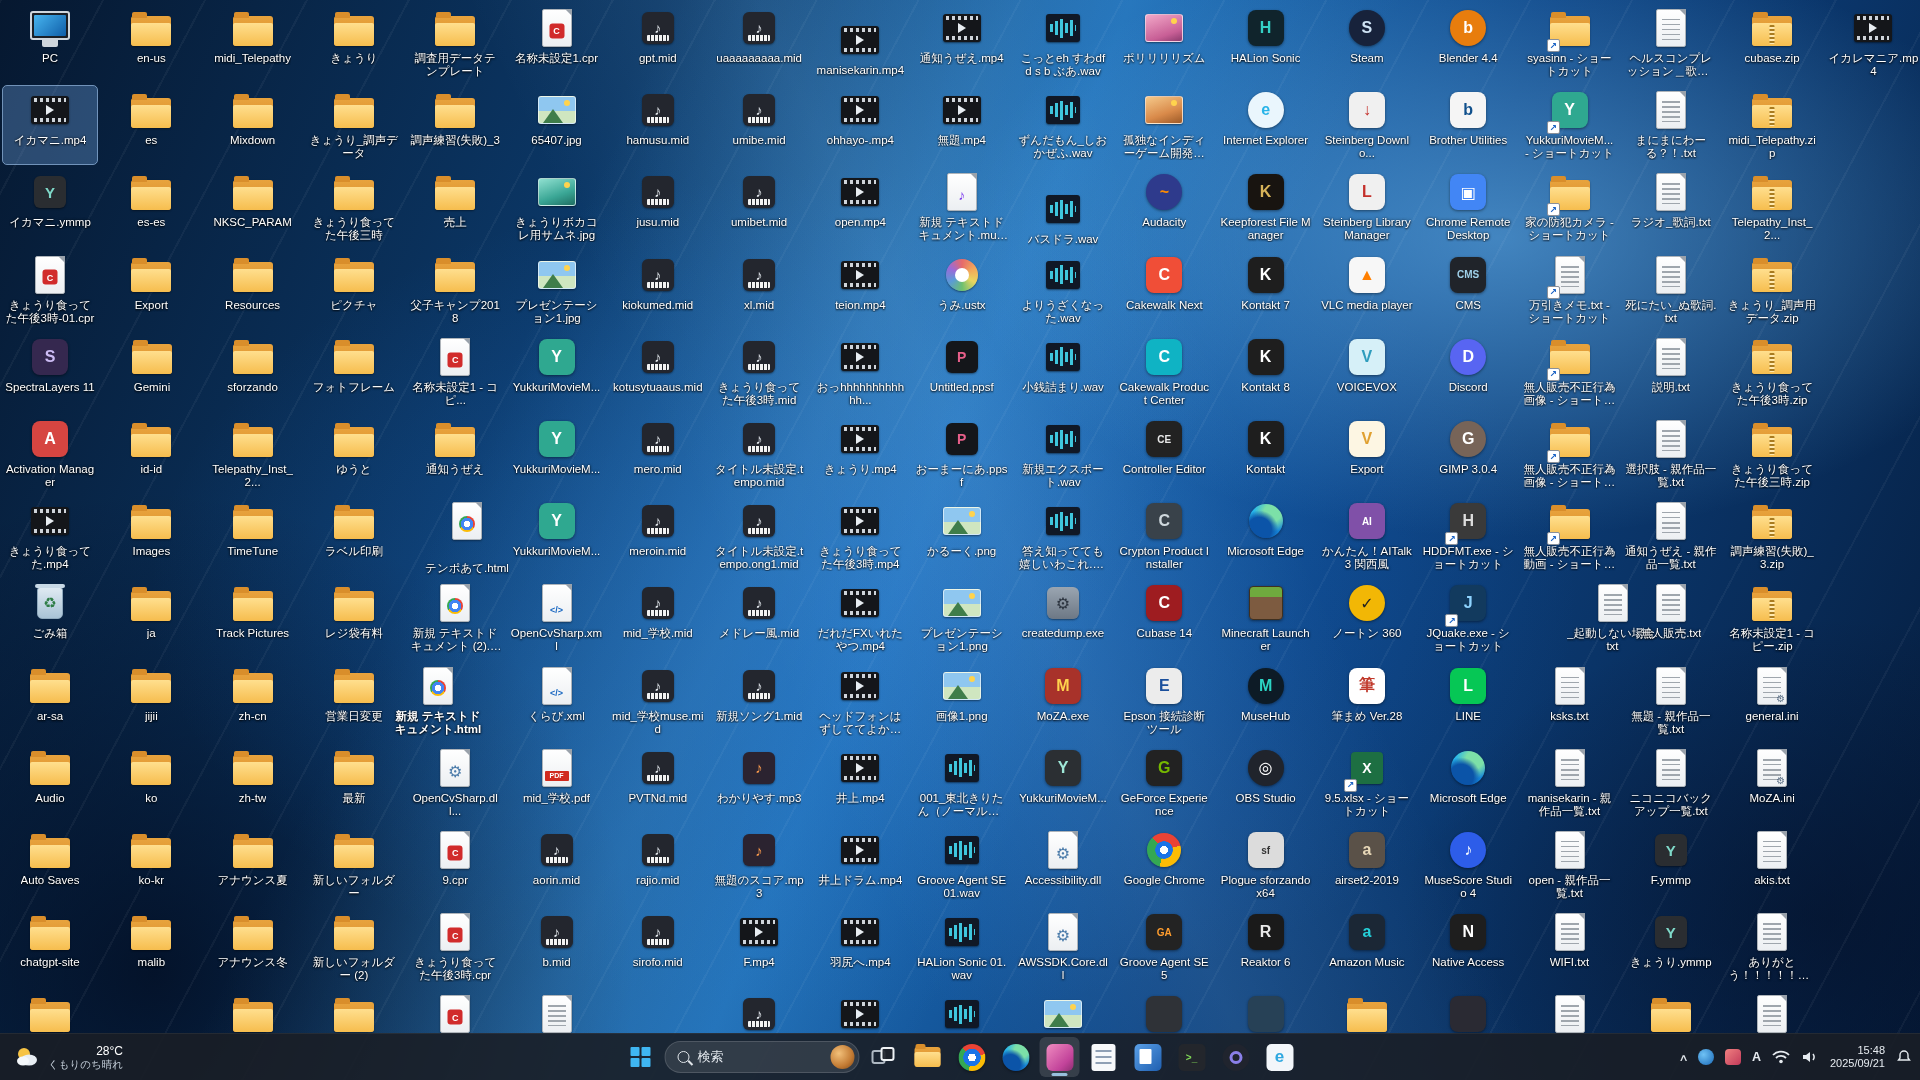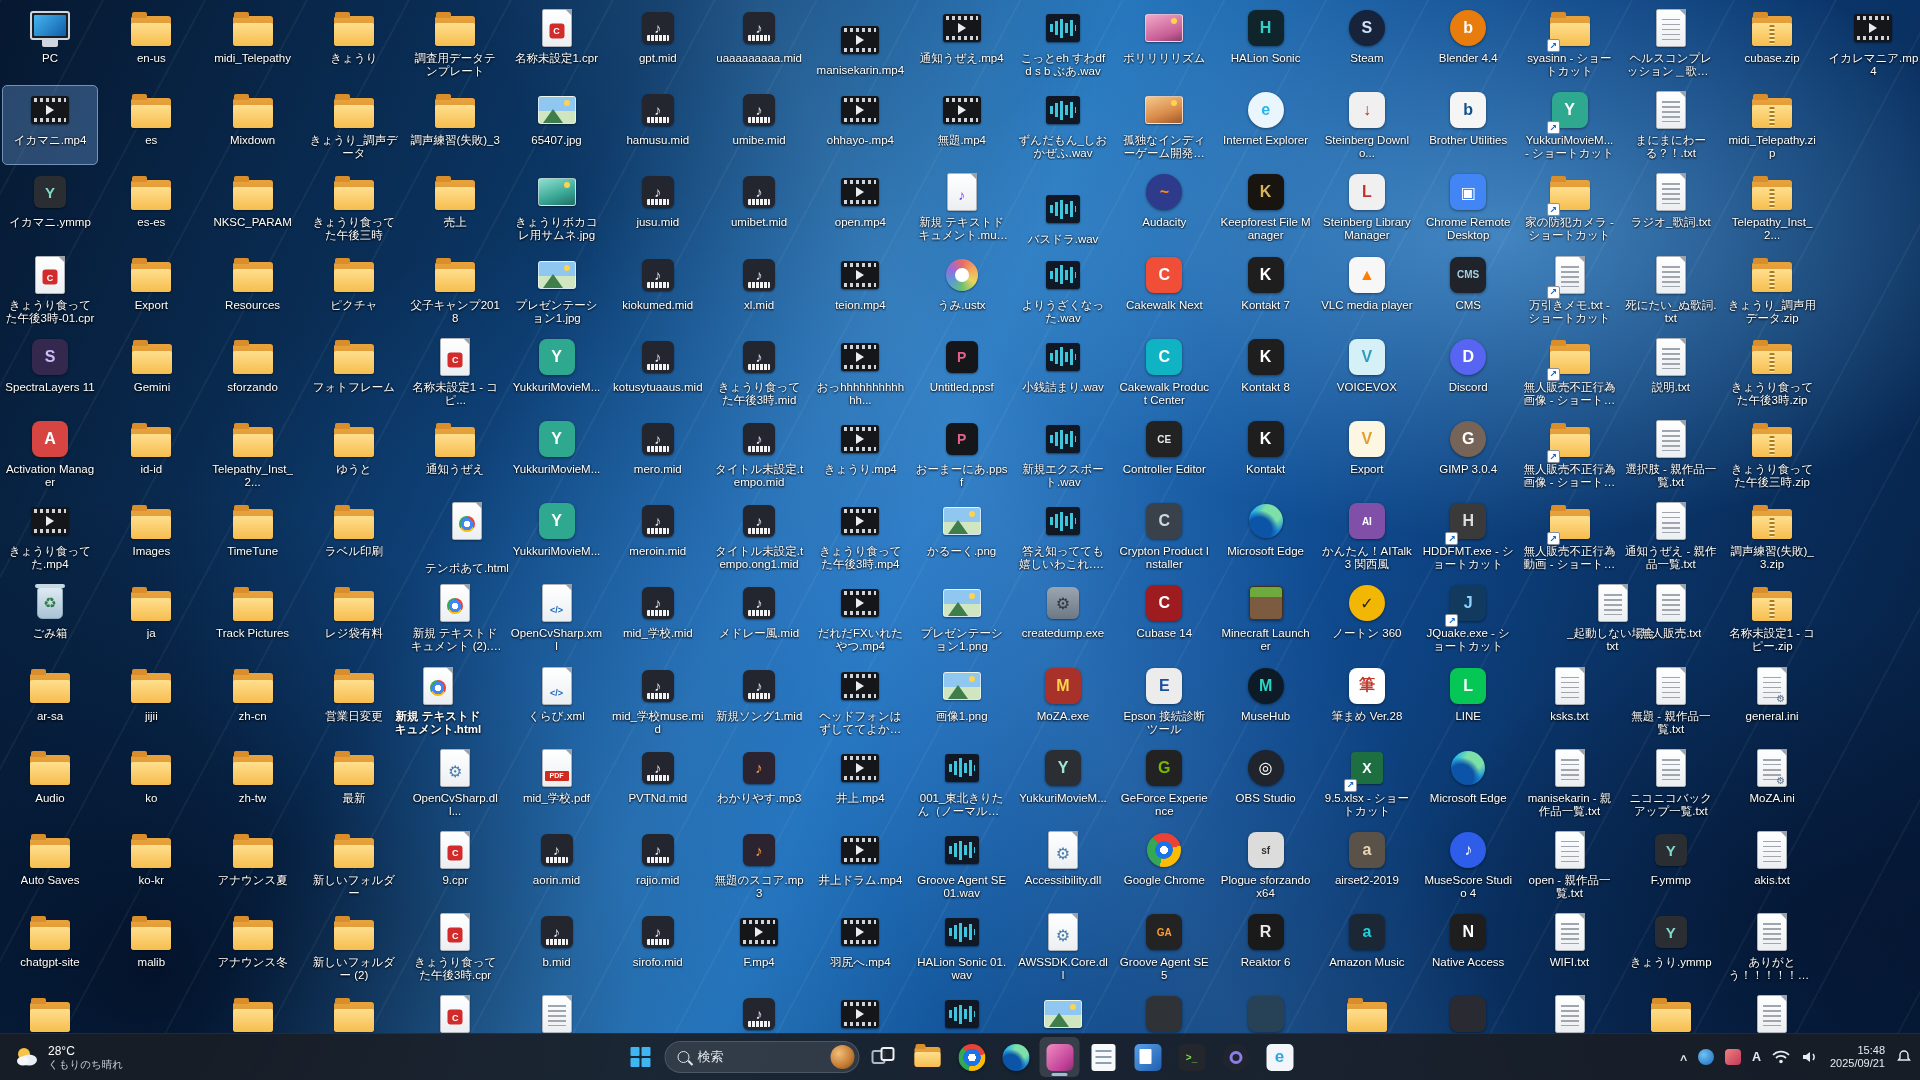--- a/index.html
+++ b/index.html
@@ -85,21 +85,21 @@
   .app.circ{border-radius:50%;}
   .chromeball{width:34px;height:34px;border-radius:50%;box-shadow:0 1px 3px rgba(0,0,0,.45);
     background:radial-gradient(circle,#fff 0 4px,#1a73e8 4px 8.5px,transparent 9px),conic-gradient(from -45deg,#ea4335 0 120deg,#fbbc05 120deg 240deg,#34a853 240deg 360deg);}
   .edgeball{width:34px;height:34px;border-radius:50%;box-shadow:0 1px 3px rgba(0,0,0,.45);
     background:radial-gradient(circle at 30% 75%,#0b54a8 0 35%,transparent 55%),radial-gradient(circle at 70% 25%,#7ce0a8 0 25%,transparent 55%),linear-gradient(135deg,#2bc3f0,#1178d4);}
   .mcblock{width:34px;height:34px;border-radius:4px;background:linear-gradient(180deg,#6faa3e 0 32%,#7d5b40 32%);border:1px solid #3f3020;box-sizing:border-box;box-shadow:0 1px 3px rgba(0,0,0,.45);}
   .sc{position:absolute;left:-1px;bottom:-3px;width:13px;height:13px;background:#fff;border:1px solid #8a9099;border-radius:2px;display:flex;align-items:center;justify-content:center;font-size:9px;font-weight:700;color:#1a62c4;z-index:3;font-style:normal;box-sizing:border-box;}
   
   .taskbar{position:absolute;left:0;right:0;bottom:0;height:46px;z-index:10;background:rgba(26,30,38,.90);border-top:1px solid rgba(255,255,255,.06);display:flex;align-items:center;}
   .tb-left{position:absolute;left:4px;top:0;bottom:0;display:flex;align-items:center;}
-  .weather{display:flex;align-items:center;gap:8px;padding:4px 10px;border-radius:6px;cursor:default;}
+  .weather{display:flex;align-items:center;gap:8px;padding:4px 10px;border-radius:6px;cursor:default;text-align:right;}
   .wtemp{color:#fff;font-size:12px;line-height:14px;}
   .wdesc{color:#c3cdd8;font-size:10.5px;line-height:12px;}
   .tb-center{position:absolute;left:50%;top:0;bottom:0;transform:translateX(-50%);display:flex;align-items:center;gap:4px;}
   .pin{width:40px;height:40px;border-radius:6px;display:flex;align-items:center;justify-content:center;position:relative;background:transparent;border:none;padding:0;}
   .pin.active{background:rgba(255,255,255,.13);}
   .pin.active::after{content:"";position:absolute;bottom:1px;left:50%;transform:translateX(-50%);width:16px;height:3px;border-radius:2px;background:#98bfdd;}
   .searchpill{height:32px;min-width:195px;border-radius:16px;background:rgba(255,255,255,.10);border:1px solid rgba(255,255,255,.14);display:flex;align-items:center;gap:8px;padding:0 4px 0 12px;color:#e6ebf0;font-size:13px;box-sizing:border-box;}
   .mag{width:10px;height:10px;border:1.6px solid #dfe4e9;border-radius:50%;position:relative;display:inline-block;}
   .mag::after{content:"";position:absolute;width:6px;height:1.6px;background:#dfe4e9;transform:rotate(45deg);right:-5px;bottom:-2px;}
   .bingball{margin-left:auto;width:24px;height:24px;border-radius:50%;background:radial-gradient(circle at 35% 35%,#f2c07a,#c27a33 60%,#7a4516);}

